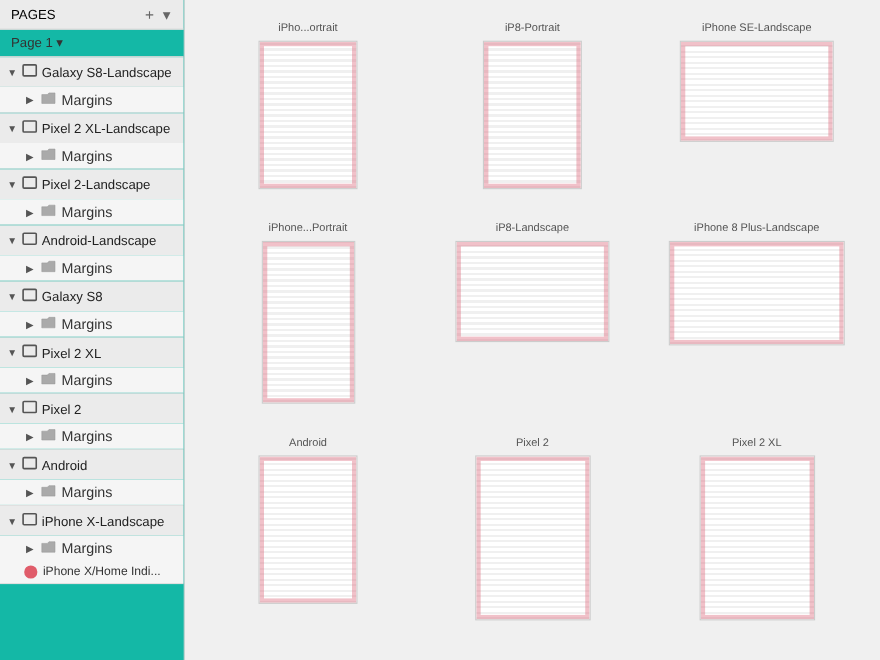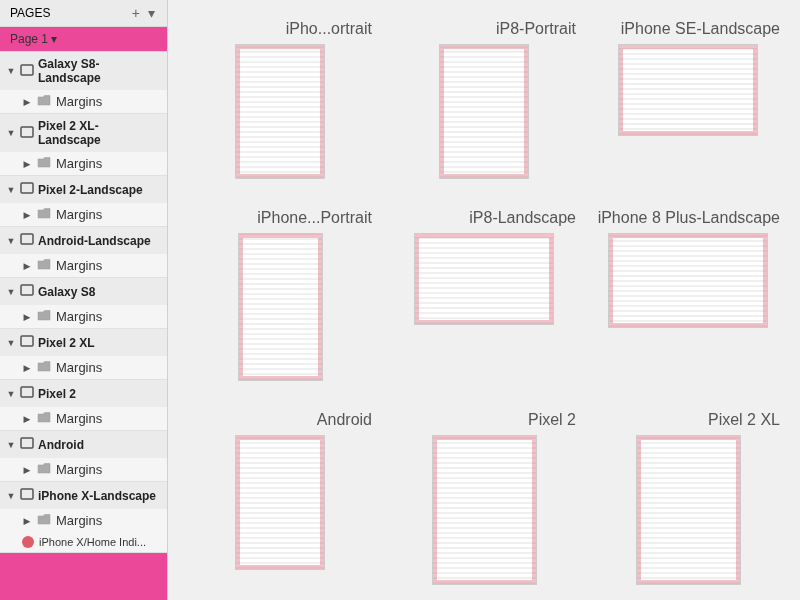--- a/index.html
+++ b/index.html
@@ -8,21 +8,21 @@
       font-size: 12px;
       background: #f0f0f0;
       display: flex;
       height: 600px;
       overflow: hidden;
     }
 
     
     #sidebar {
       width: 168px;
-      background: #ec4899;
+      background: #14b8a6;
       border-right: 1px solid #d0d0d0;
       display: flex;
       flex-direction: column;
       flex-shrink: 0;
       overflow-y: auto;
     }
 
     #sidebar-header {
       display: flex;
       align-items: center;
@@ -79,21 +79,21 @@
       text-align: center;
     }
 
     .device-icon {
       font-size: 13px;
       color: #444;
     }
 
     .section-label {
       font-size: 12px;
-      font-weight: 700;
+      font-weight: 400;
       color: #222;
       flex: 1;
     }
 
     .section-item {
       display: flex;
       align-items: center;
       padding: 4px 6px 4px 22px;
       gap: 5px;
       cursor: pointer;
@@ -143,23 +143,23 @@
     }
 
     .canvas-item {
       display: flex;
       flex-direction: column;
       align-items: center;
       gap: 6px;
     }
 
     .canvas-label {
-      font-size: 16px;
+      font-size: 10px;
       color: #555;
-      text-align: right;
+      text-align: center;
       width: 100%;
     }
 
     .canvas-frame {
       background: #fff;
       border: 1px solid #ccc;
       position: relative;
       overflow: hidden;
     }
 

